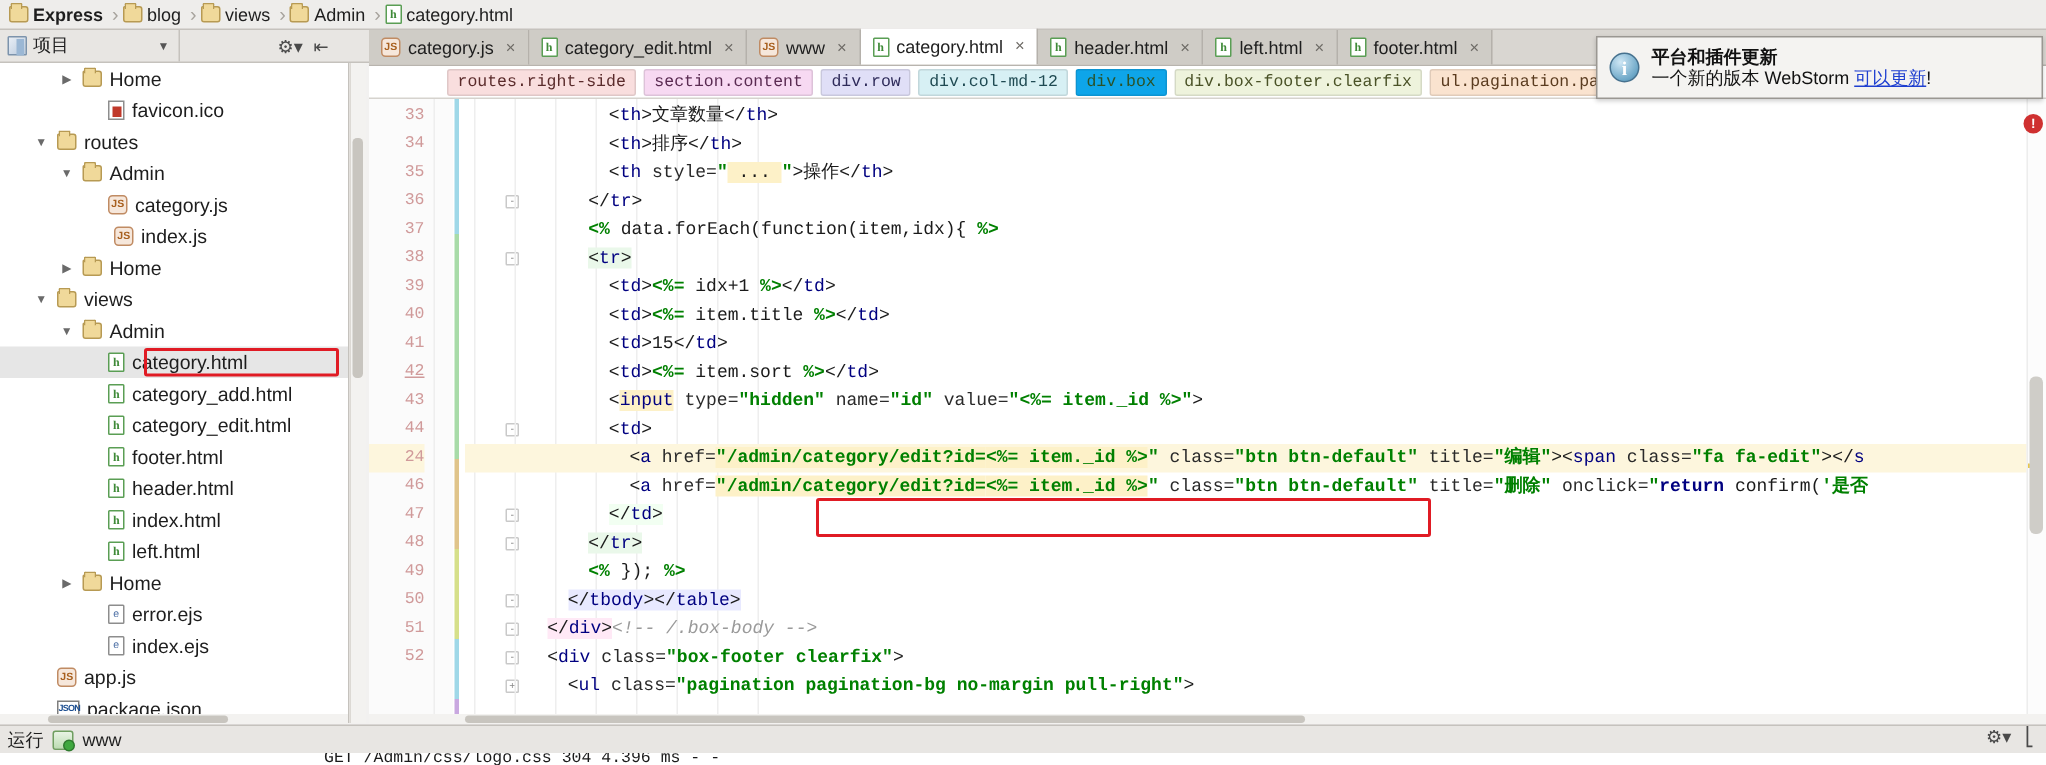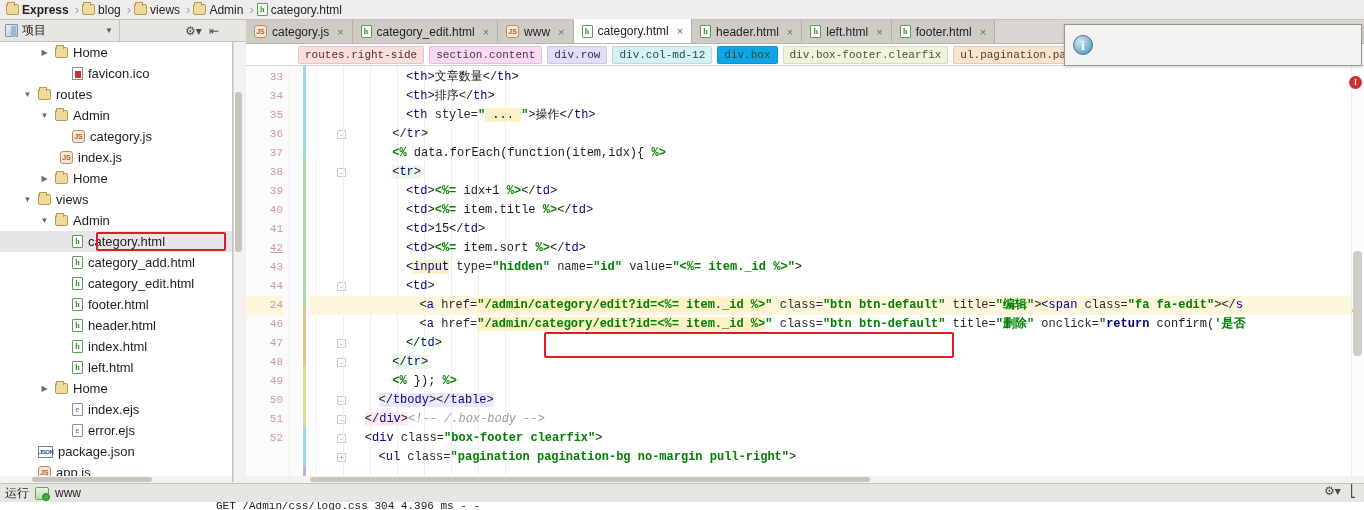--- a/index.html
+++ b/index.html
@@ -424,21 +424,21 @@
       <div class="trow" style="padding-left: 39px;">
         <span class="arrow">▼</span>
         <span class="ficon"></span>
         <span class="tname">Admin</span>
       </div>
       <div class="trow" style="padding-left: 56px;">
         <span class="arrow none">&nbsp;</span>
         <span class="jsicon">JS</span>
         <span class="tname">category.js</span>
       </div>
-      <div class="trow" style="padding-left: 44px;">
+      <div class="trow" style="padding-left: 60px;">
         <span class="arrow none">&nbsp;</span>
         <span class="jsicon">JS</span>
         <span class="tname">index.js</span>
       </div>
       <div class="trow" style="padding-left: 39px;">
         <span class="arrow">▶</span>
         <span class="ficon"></span>
         <span class="tname">Home</span>
       </div>
       <div class="trow" style="padding-left: 22px;">
@@ -487,36 +487,36 @@
         <span class="tname">left.html</span>
       </div>
       <div class="trow" style="padding-left: 39px;">
         <span class="arrow">▶</span>
         <span class="ficon"></span>
         <span class="tname">Home</span>
       </div>
       <div class="trow" style="padding-left: 56px;">
         <span class="arrow none">&nbsp;</span>
         <span class="ejsicon">e</span>
+        <span class="tname">error.ejs</span>
+      </div>
+      <div class="trow" style="padding-left: 56px;">
+        <span class="arrow none">&nbsp;</span>
+        <span class="ejsicon">e</span>
         <span class="tname">index.ejs</span>
       </div>
-      <div class="trow" style="padding-left: 56px;">
-        <span class="arrow none">&nbsp;</span>
-        <span class="ejsicon">e</span>
-        <span class="tname">error.ejs</span>
+      <div class="trow" style="padding-left: 22px;">
+        <span class="arrow none">&nbsp;</span>
+        <span class="jsicon">JS</span>
+        <span class="tname">app.js</span>
       </div>
       <div class="trow" style="padding-left: 22px;">
         <span class="arrow none">&nbsp;</span>
         <span class="jsonicon">JSON</span>
         <span class="tname">package.json</span>
-      </div>
-      <div class="trow" style="padding-left: 22px;">
-        <span class="arrow none">&nbsp;</span>
-        <span class="jsicon">JS</span>
-        <span class="tname">app.js</span>
       </div>
     </div>
   <div class="tree-sep"></div>
   <div class="tree-scroll"></div>
   <div class="tree-thumb"></div>
   <div class="tree-hscroll"></div>
   <div class="tree-hthumb"></div>
   <div class="redbox-file" id="redbox-file" style="top: 232px;"></div>
 
   <div class="editor">
@@ -568,20 +568,26 @@
       <div class="marker-line" style="top:243px;background:#e8c84a;"></div>
       <div class="vscroll-thumb"></div>
     </div>
     <div class="redbox-code"></div>
   </div>
   <div class="hscroll"></div>
   <div class="hscroll-thumb"></div>
 
   <div class="balloon">
     <div class="info-ic">i</div>
+    <div class="balloon-text">
+      <div class="btitle">平台和插件更新</div>
+      <div class="bbody">
+        <span>一个新的版本 WebStorm </span><span class="blink">可以更新</span><span>!</span>
+      </div>
+    </div>
   </div>
 
   <div class="runbar">
     <span class="run-label">运行</span>
     <span class="run-ic"></span>
     <span class="run-name">www</span>
   </div>
   <div class="statusright">
     <span class="gear">⚙▾</span>
     <span class="collapse-ic">⎣</span>

